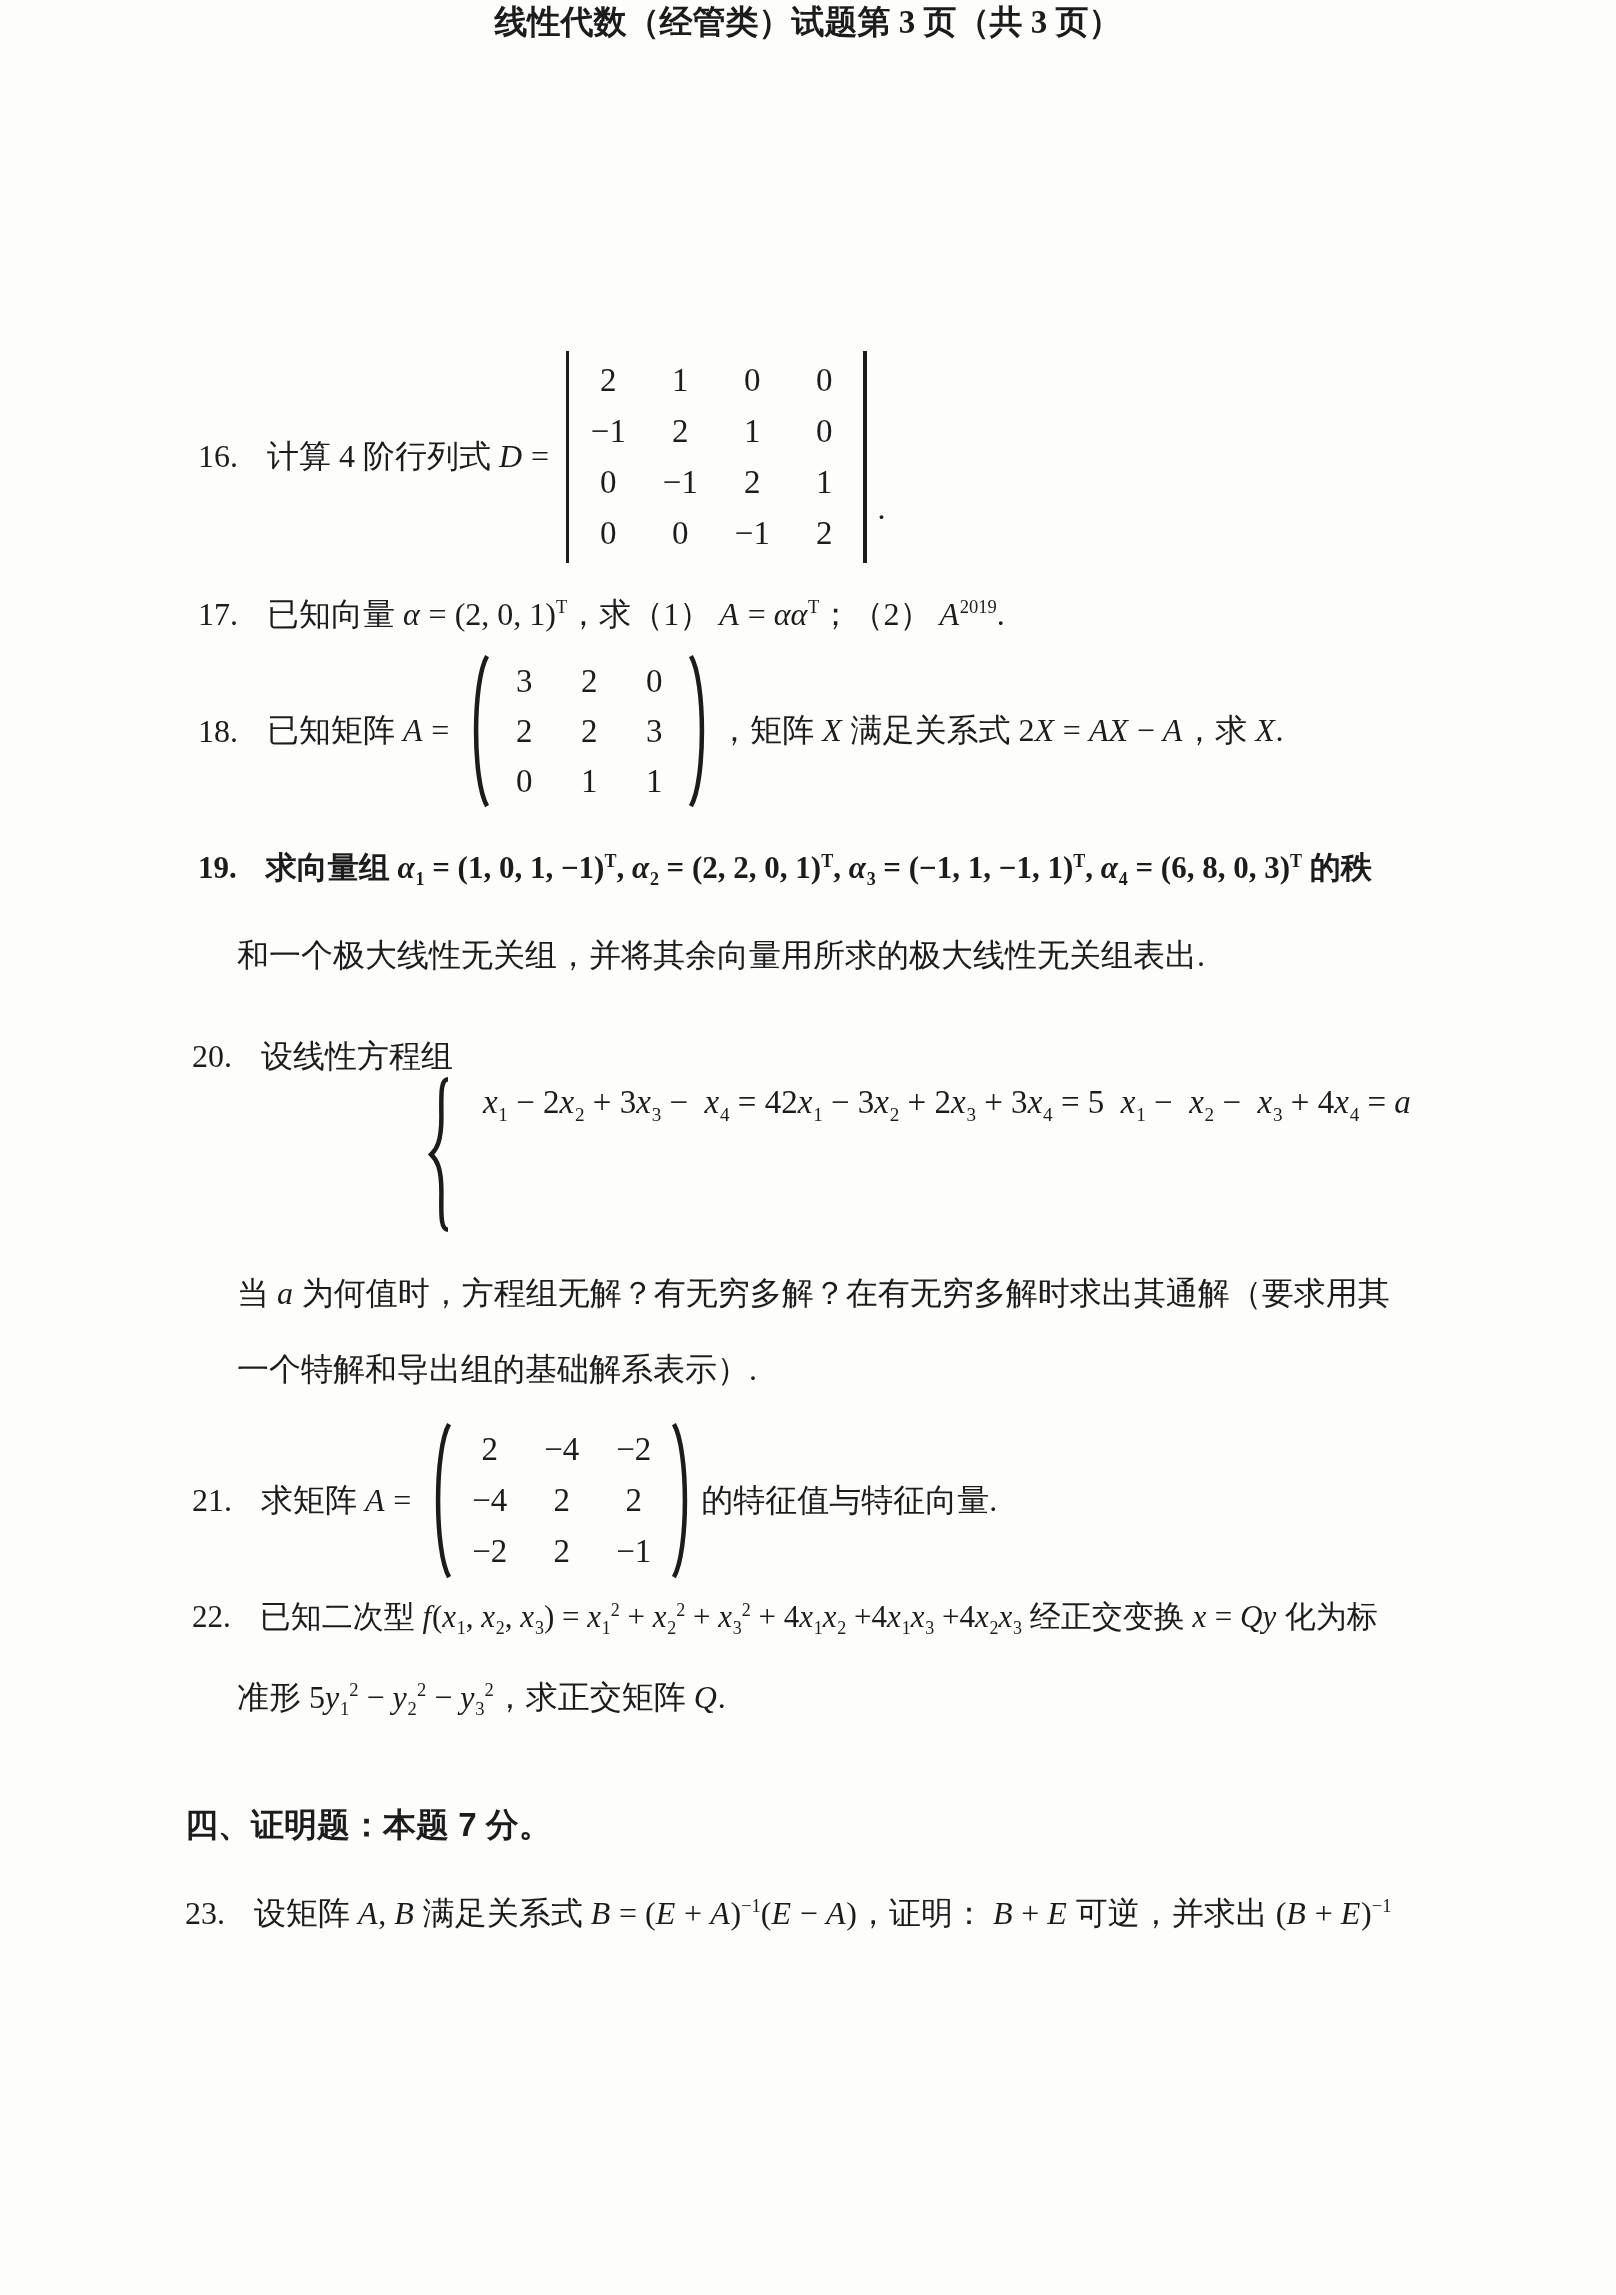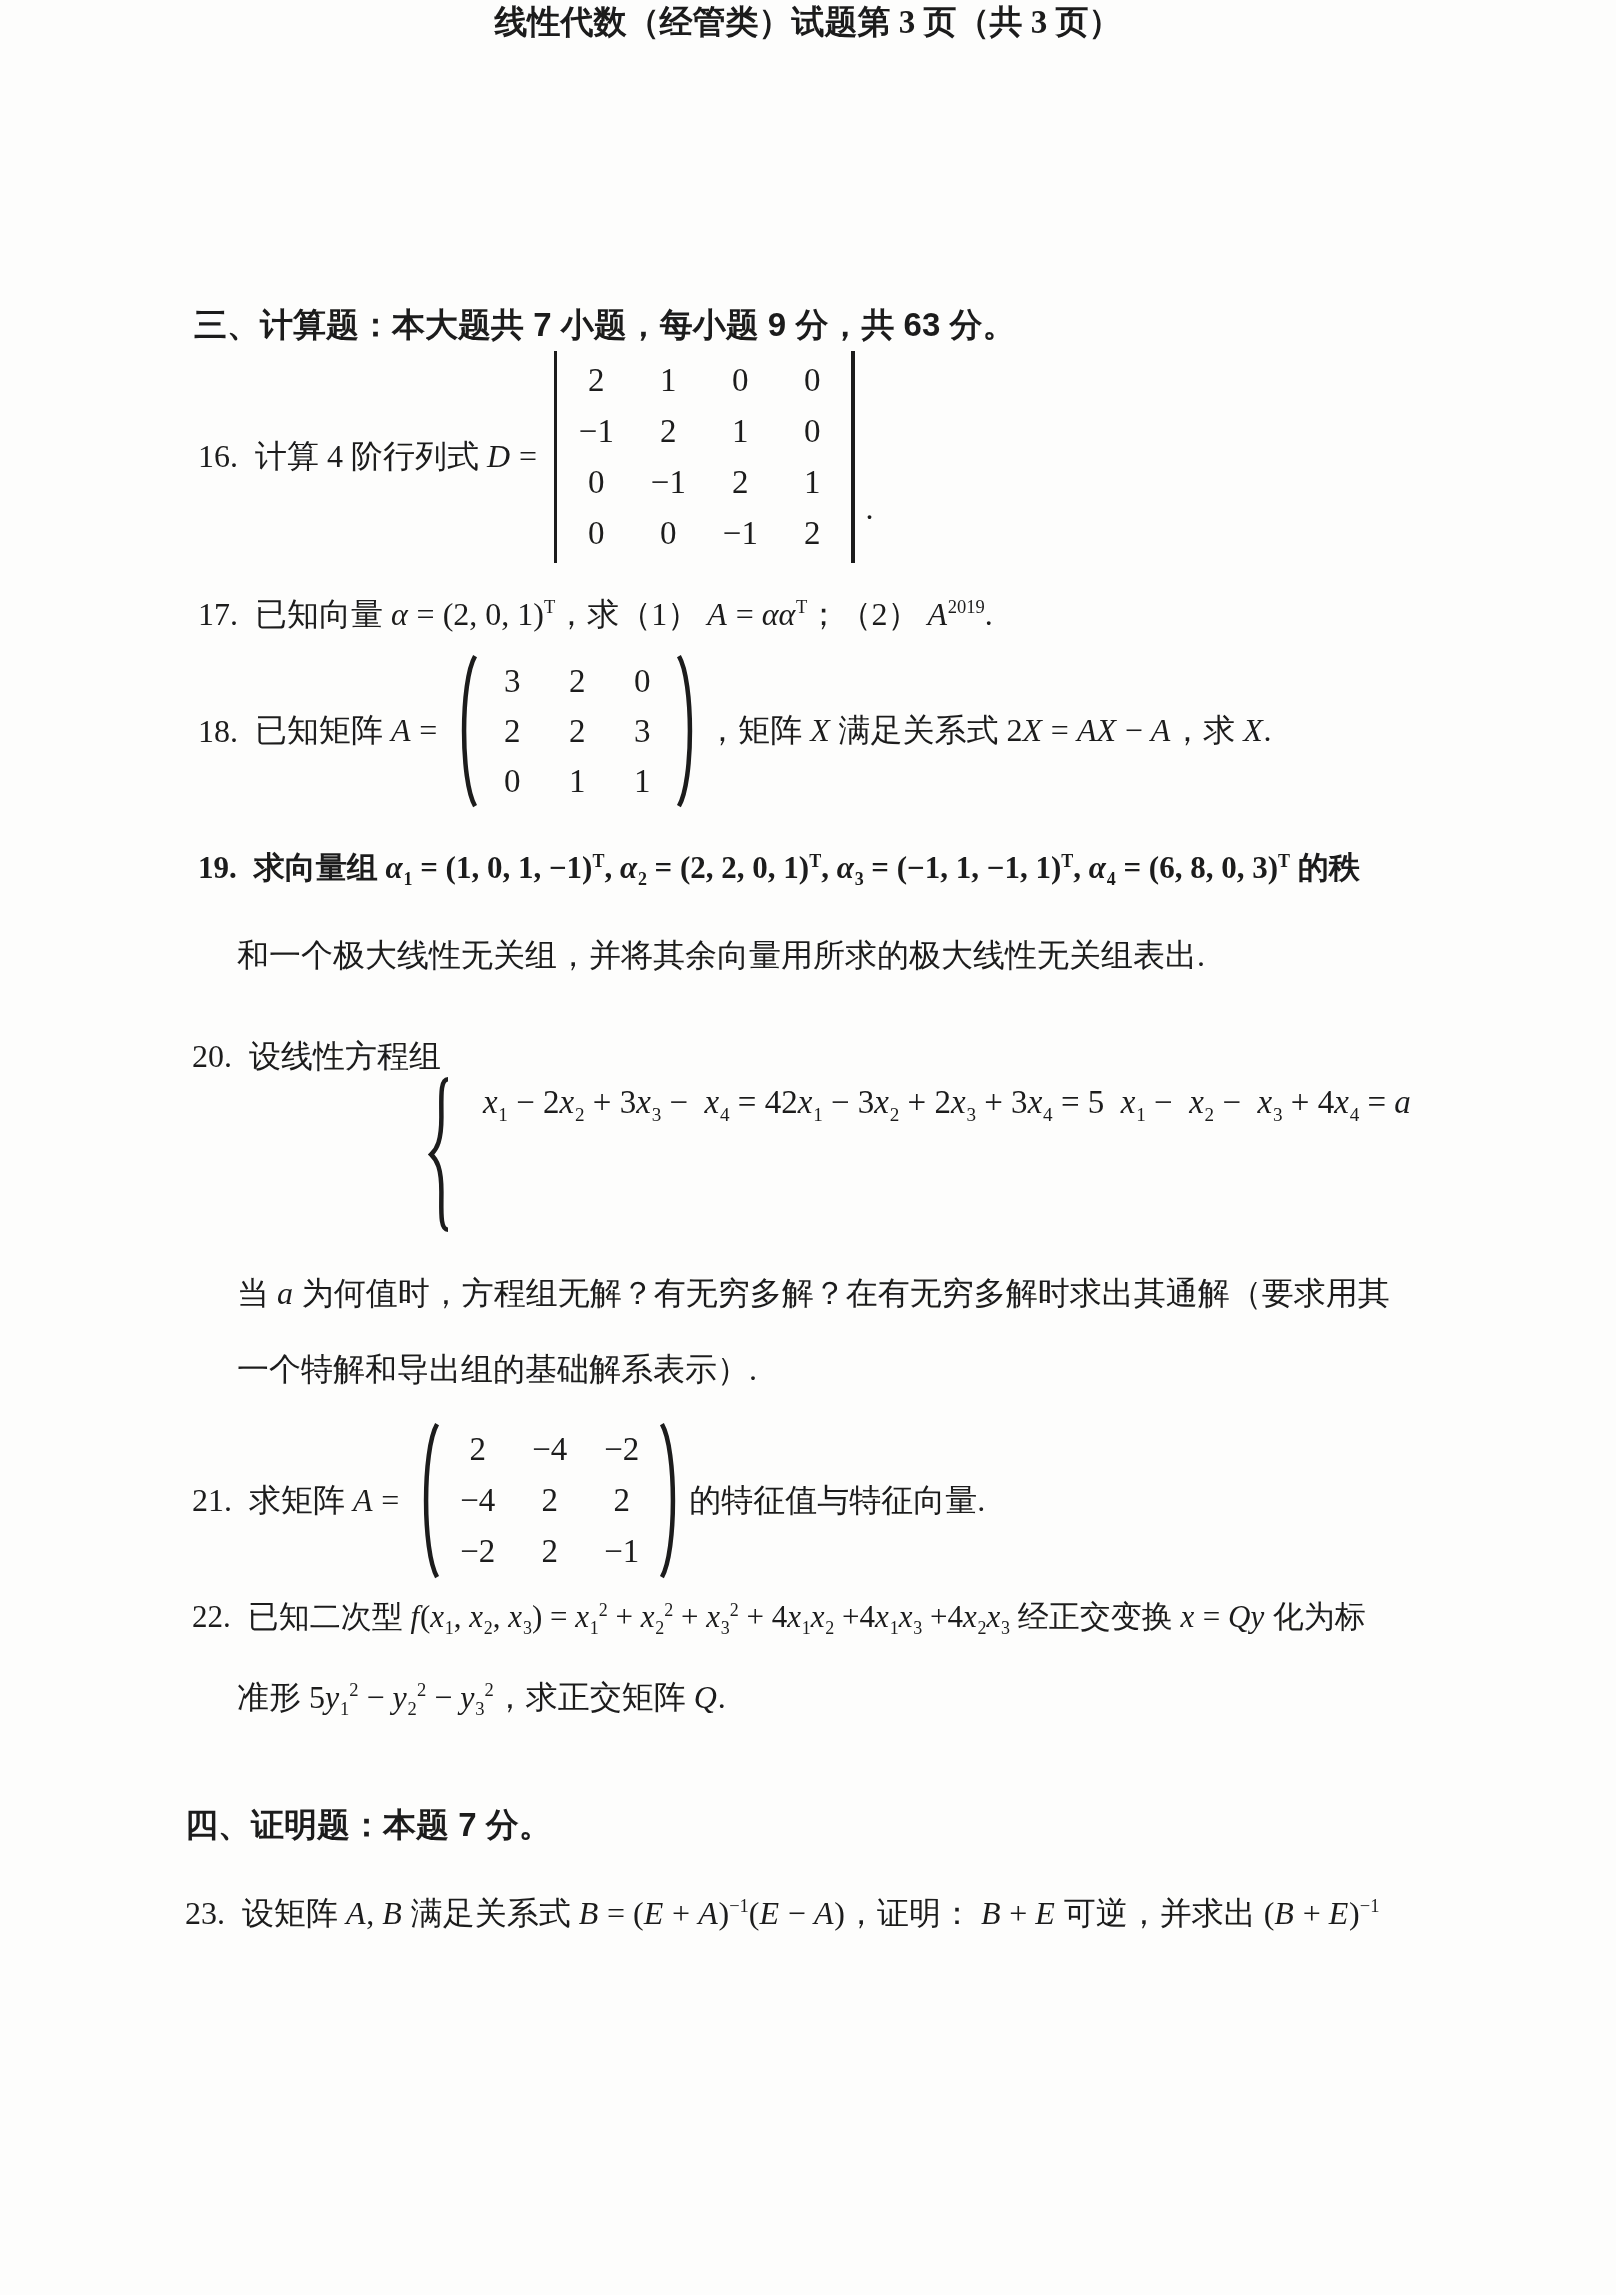--- a/index.html
+++ b/index.html
@@ -13,21 +13,21 @@
     font-family: "Liberation Serif", "DejaVu Serif", serif;
     overflow: hidden;
   }
   .abs { position: absolute; white-space: nowrap; }
   .line { font-size: 32px; line-height: 1.4; }
   .sec {
     font-size: 33px;
     font-weight: 700;
     font-family: "Liberation Sans", "DejaVu Sans", sans-serif;
   }
-  .qno { display: inline-block; margin-right: 17px; }
+  .qno { display: inline-block; margin-right: 29px; }
   .math i { font-style: italic; padding-right: 0.8px; }
   sup { font-size: 58%; line-height: 0; vertical-align: super; }
   sub { font-size: 58%; line-height: 0; vertical-align: sub; }
 
   .mrow { display: flex; align-items: center; font-size: 32px; }
   .mrow .lead { margin-right: 11px; }
 
   .det { display: flex; align-items: stretch; margin: 0 6.2px; }
   .bar { width: 3.1px; background: #1c1c1c; }
   .grid { display: grid; }
@@ -51,21 +51,20 @@
   .footer {
     position: absolute; left: 0; width: 100%; top: 2843;
     text-align: center; font-size: 33px; font-weight: 700;
   }
 </style>
 </head>
 <body>
 
 <div class="page">
 
-  <div class="abs sec" style="left:194px; top:303px;">三、计算题：本大题共 7 小题，每小题 9 分，共 63 分。</div>
 
   <div class="abs mrow" style="left:198px; top:351px;">
     <span class="qno">16.</span>
     <span class="lead math">计算 4 阶行列式 <i>D</i> =</span>
     <div class="det">
       <span class="bar"></span>
       <div class="grid g4">
         <span class="mc">2</span>
         <span class="mc">1</span>
         <span class="mc">0</span>

